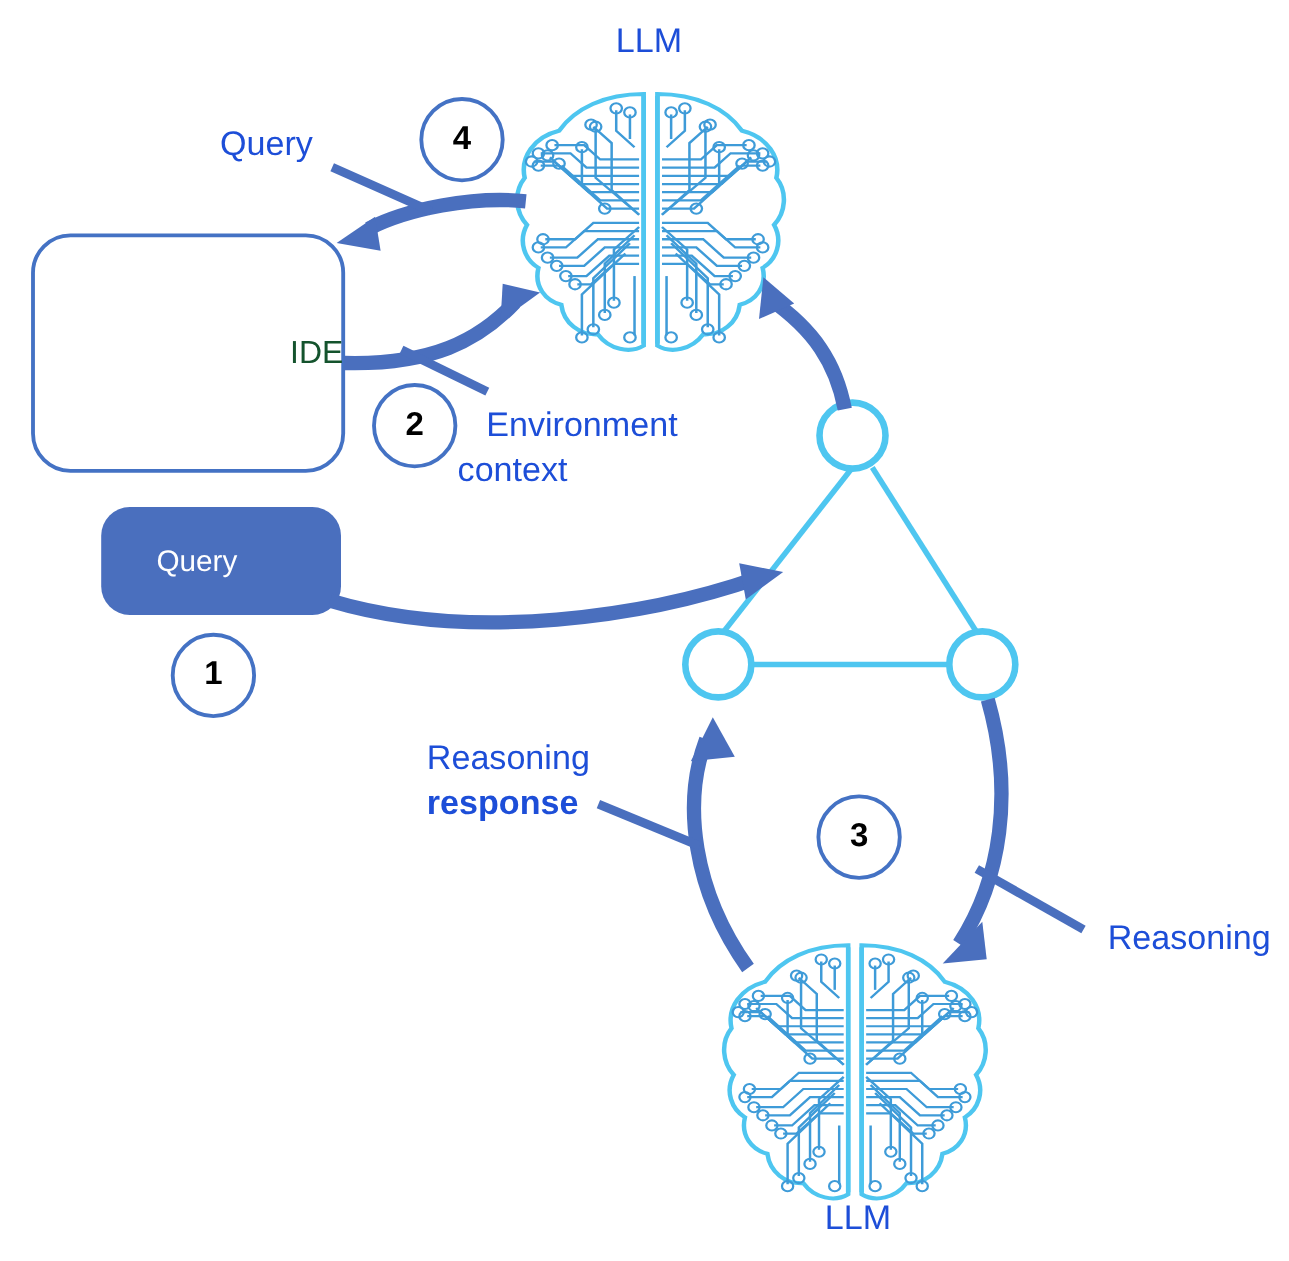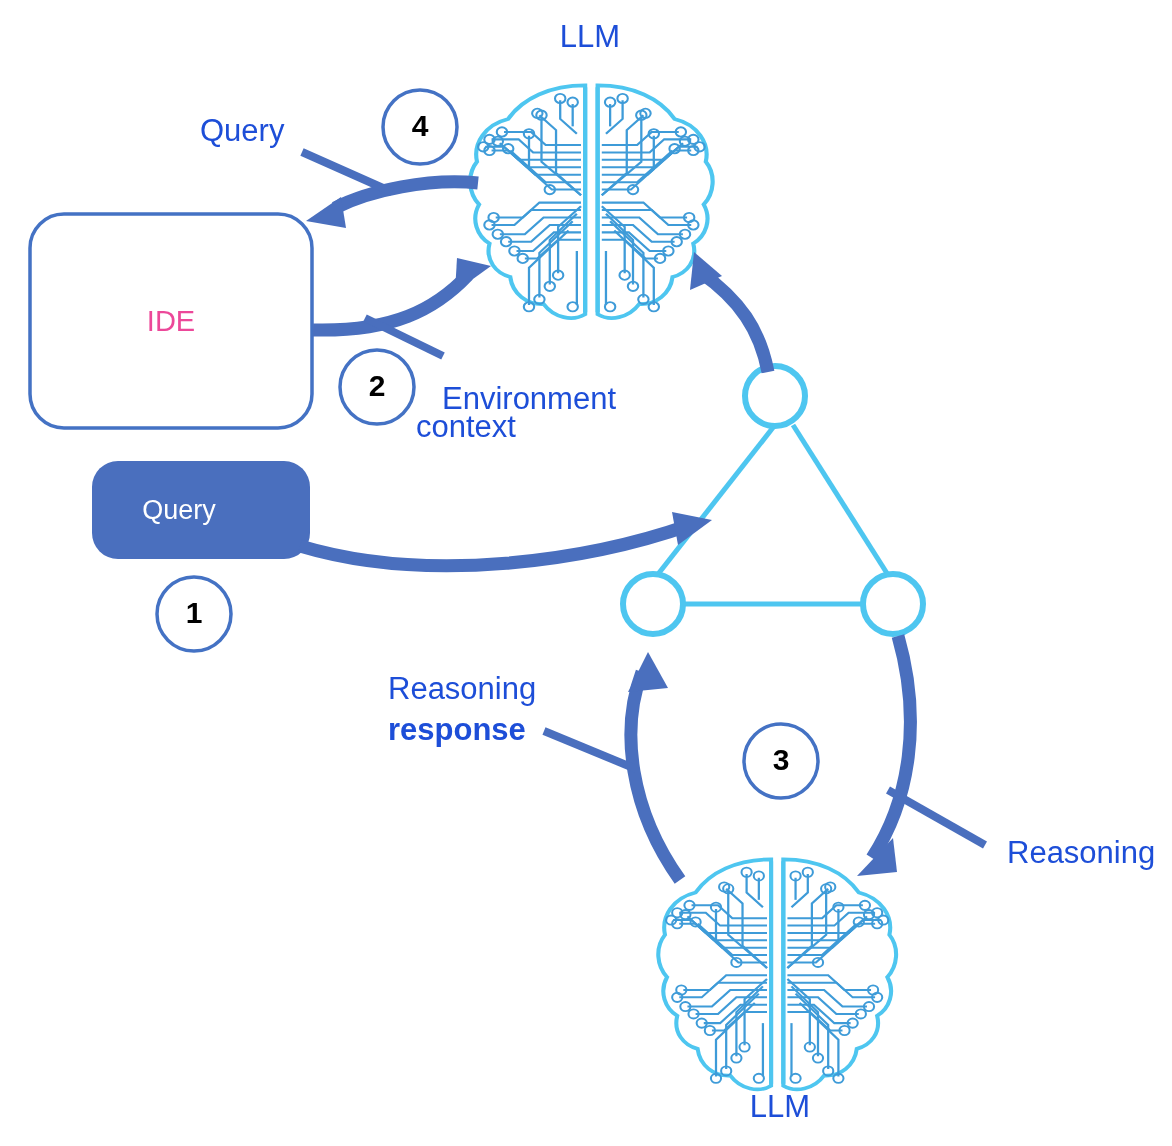--- a/index.html
+++ b/index.html
@@ -37,22 +37,22 @@
     position: absolute;
     color: #000000;
     font-size: 30px;
     font-weight: bold;
     text-align: center;
     font-family: "Liberation Sans", sans-serif;
   }
   .box-label {
     position: absolute;
     font-size: 29px;
-    color: #ec4899;
-    text-align: center;
+    color: #14532d;
+    text-align: right;
     font-family: "Liberation Sans", sans-serif;
   }
   .query-label {
     position: absolute;
     font-size: 27px;
     color: #ffffff;
     text-align: center;
     font-family: "Liberation Sans", sans-serif;
   }
 </style>
@@ -202,21 +202,21 @@
   <div class="box-label" style="left:30px; top:305px; width:282px;">IDE</div>
 
   <div class="query-label" style="left:92px; top:495px; width:174px;">Query</div>
 
   <div class="label" style="left:520px; top:16px; width:140px; text-align:center;">LLM</div>
 
   <div class="label" style="left:700px; top:1086px; width:160px; text-align:center;">LLM</div>
 
   <div class="label" style="left:200px; top:110px;">Query</div>
 
-  <div class="label" style="left:442px; top:365px;margin-top:13px;">Environment</div>
+  <div class="label" style="left:442px; top:365px;">Environment</div>
   <div class="label" style="left:416px; top:406px;">context</div>
 
   <div class="label" style="left:388px; top:668px;">Reasoning</div>
   <div class="label" style="left:388px; top:709px;font-weight:bold;">response</div>
 
   <div class="label" style="left:1007px; top:832px;">Reasoning</div>
 
   <div class="numtext" style="left:383px; top:109px; width:74px;">4</div>
   <div class="numtext" style="left:340px; top:369px; width:74px;">2</div>
   <div class="numtext" style="left:157px; top:596px; width:74px;">1</div>

